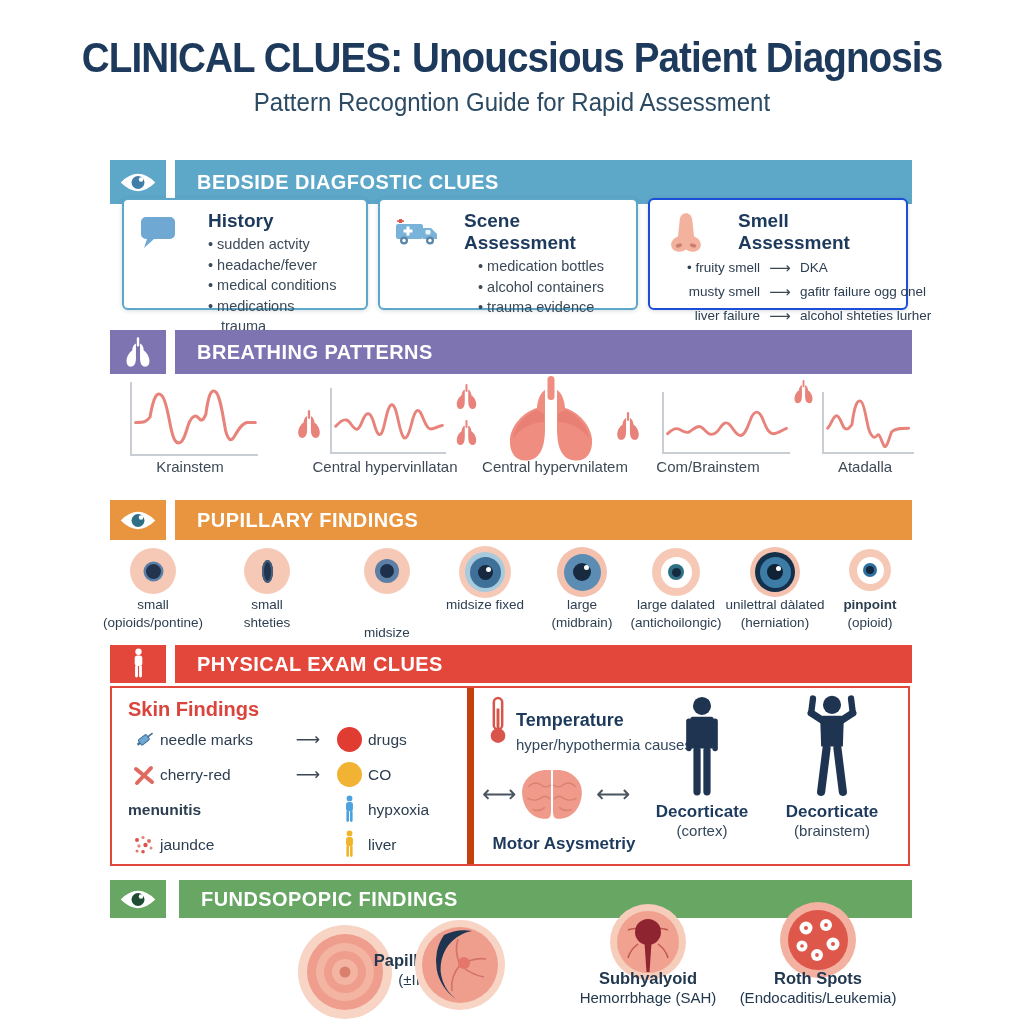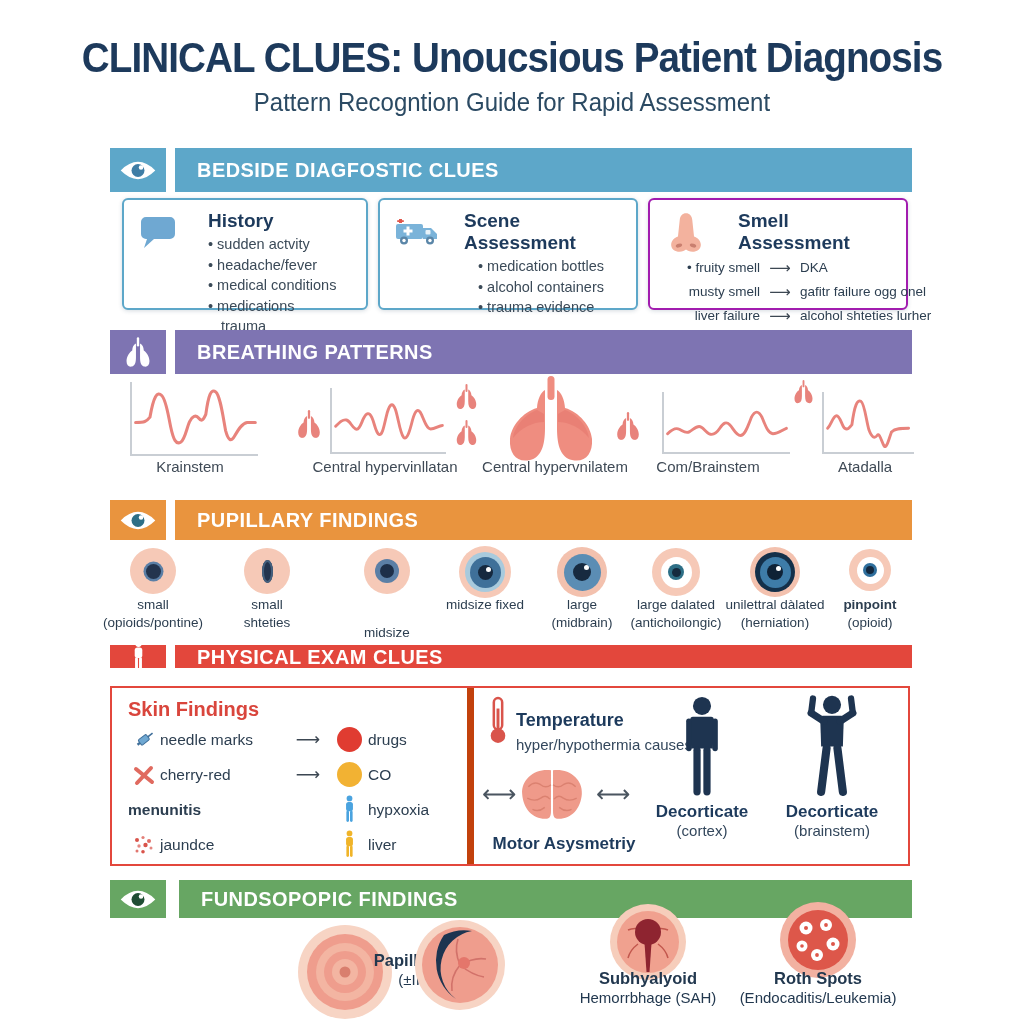--- a/index.html
+++ b/index.html
@@ -15,21 +15,21 @@
   .sec{position:absolute;left:110px;width:802px;display:flex;gap:9px;}
   .sec-icon{width:56px;display:flex;align-items:center;justify-content:center;flex:0 0 56px;}
   .sec-bar{flex:1;display:flex;align-items:center;padding-left:22px;color:#fff;
            font-weight:bold;font-size:21px;letter-spacing:.5px;}
   .sec-bar span{transform:scaleX(.95);transform-origin:left center;white-space:nowrap;}
   .c-blue{background:#5da7c9;} .c-purple{background:#7e74b2;} .c-orange{background:#e9943e;}
   .c-red{background:#e3473c;} .c-green{background:#67a663;}
   
   .card{position:absolute;top:198px;background:#fff;border-radius:6px;
         box-shadow:0 1px 4px rgba(30,60,90,.18);padding:10px 12px;box-sizing:border-box;height:112px;}
-  .card.b-blue{border:2px solid #5da7c9;} .card.b-orange{border:2px solid #a21caf;}
+  .card.b-blue{border:2px solid #5da7c9;} .card.b-orange{border:2px solid #1d4ed8;}
   .card-ic{position:absolute;left:14px;top:14px;}
   .card-title{font-size:19px;font-weight:bold;color:#1d3a5c;margin-left:72px;}
   .card ul{list-style:none;margin:2px 0 0 72px;padding:0;font-size:14.5px;color:#3b4a58;line-height:1.42;}
   .card ul li::before{content:"•  ";color:#3b4a58;}
   .card ul li.nb::before{content:"";} .card ul li.nb{padding-left:13px;}
   .smell-rows{margin-top:2px;font-size:13.5px;color:#2c3e50;}
   .sm-row{display:flex;align-items:center;line-height:1.6;}
   .sm-left{flex:0 0 98px;text-align:right;white-space:nowrap;}
   .sm-left.with-bullet::before{content:"•  ";}
   .sm-arrow{flex:0 0 40px;text-align:center;color:#3c4752;font-size:15px;}
@@ -97,21 +97,21 @@
     <rect x="7" y="25" width="4.2" height="18" rx="2.1" fill="currentColor"></rect>
     <rect x="12.8" y="25" width="4.2" height="18" rx="2.1" fill="currentColor"></rect>
   </symbol>
 </svg>
 
 <div class="page">
 
   <div class="title">CLINICAL CLUES: Unoucsious Patient Diagnosis</div>
   <div class="subtitle">Pattern Recogntion Guide for Rapid Assessment</div>
 
-  <div class="sec" style="top:148px;height:44px;">
+  <div class="sec" style="top:160px;height:44px;">
     <div class="sec-icon c-blue">
       <svg width="38" height="23" style="color:#3f7ea6;">
           <use href="#sym-eye"></use>
         </svg>
     </div>
     <div class="sec-bar c-blue">
         <span>BEDSIDE DIAGFOSTIC CLUES</span>
       </div>
   </div>
 
@@ -313,21 +313,21 @@
     <span>midsize fixed</span><br><span></span></div>
   <div class="pup-label" style="left:524px;">
     <span>large</span><br><span>(midbrain)</span></div>
   <div class="pup-label" style="left:618px;">
     <span>large dalated</span><br><span>(antichoilongic)</span></div>
   <div class="pup-label" style="left:717px;">
     <span>unilettral dàlated</span><br><span>(herniation)</span></div>
   <div class="pup-label" style="left:812px;">
     <span class="b">pinpoint</span><br><span>(opioid)</span></div>
 
-  <div class="sec" style="top:645px;height:23px;">
+  <div class="sec" style="top:645px;height:38px;">
     <div class="sec-icon c-red">
       <svg width="17" height="33" style="color:#fff;">
           <use href="#sym-person"></use>
         </svg>
     </div>
     <div class="sec-bar c-red">
         <span>PHYSICAL EXAM CLUES</span>
       </div>
   </div>
 

